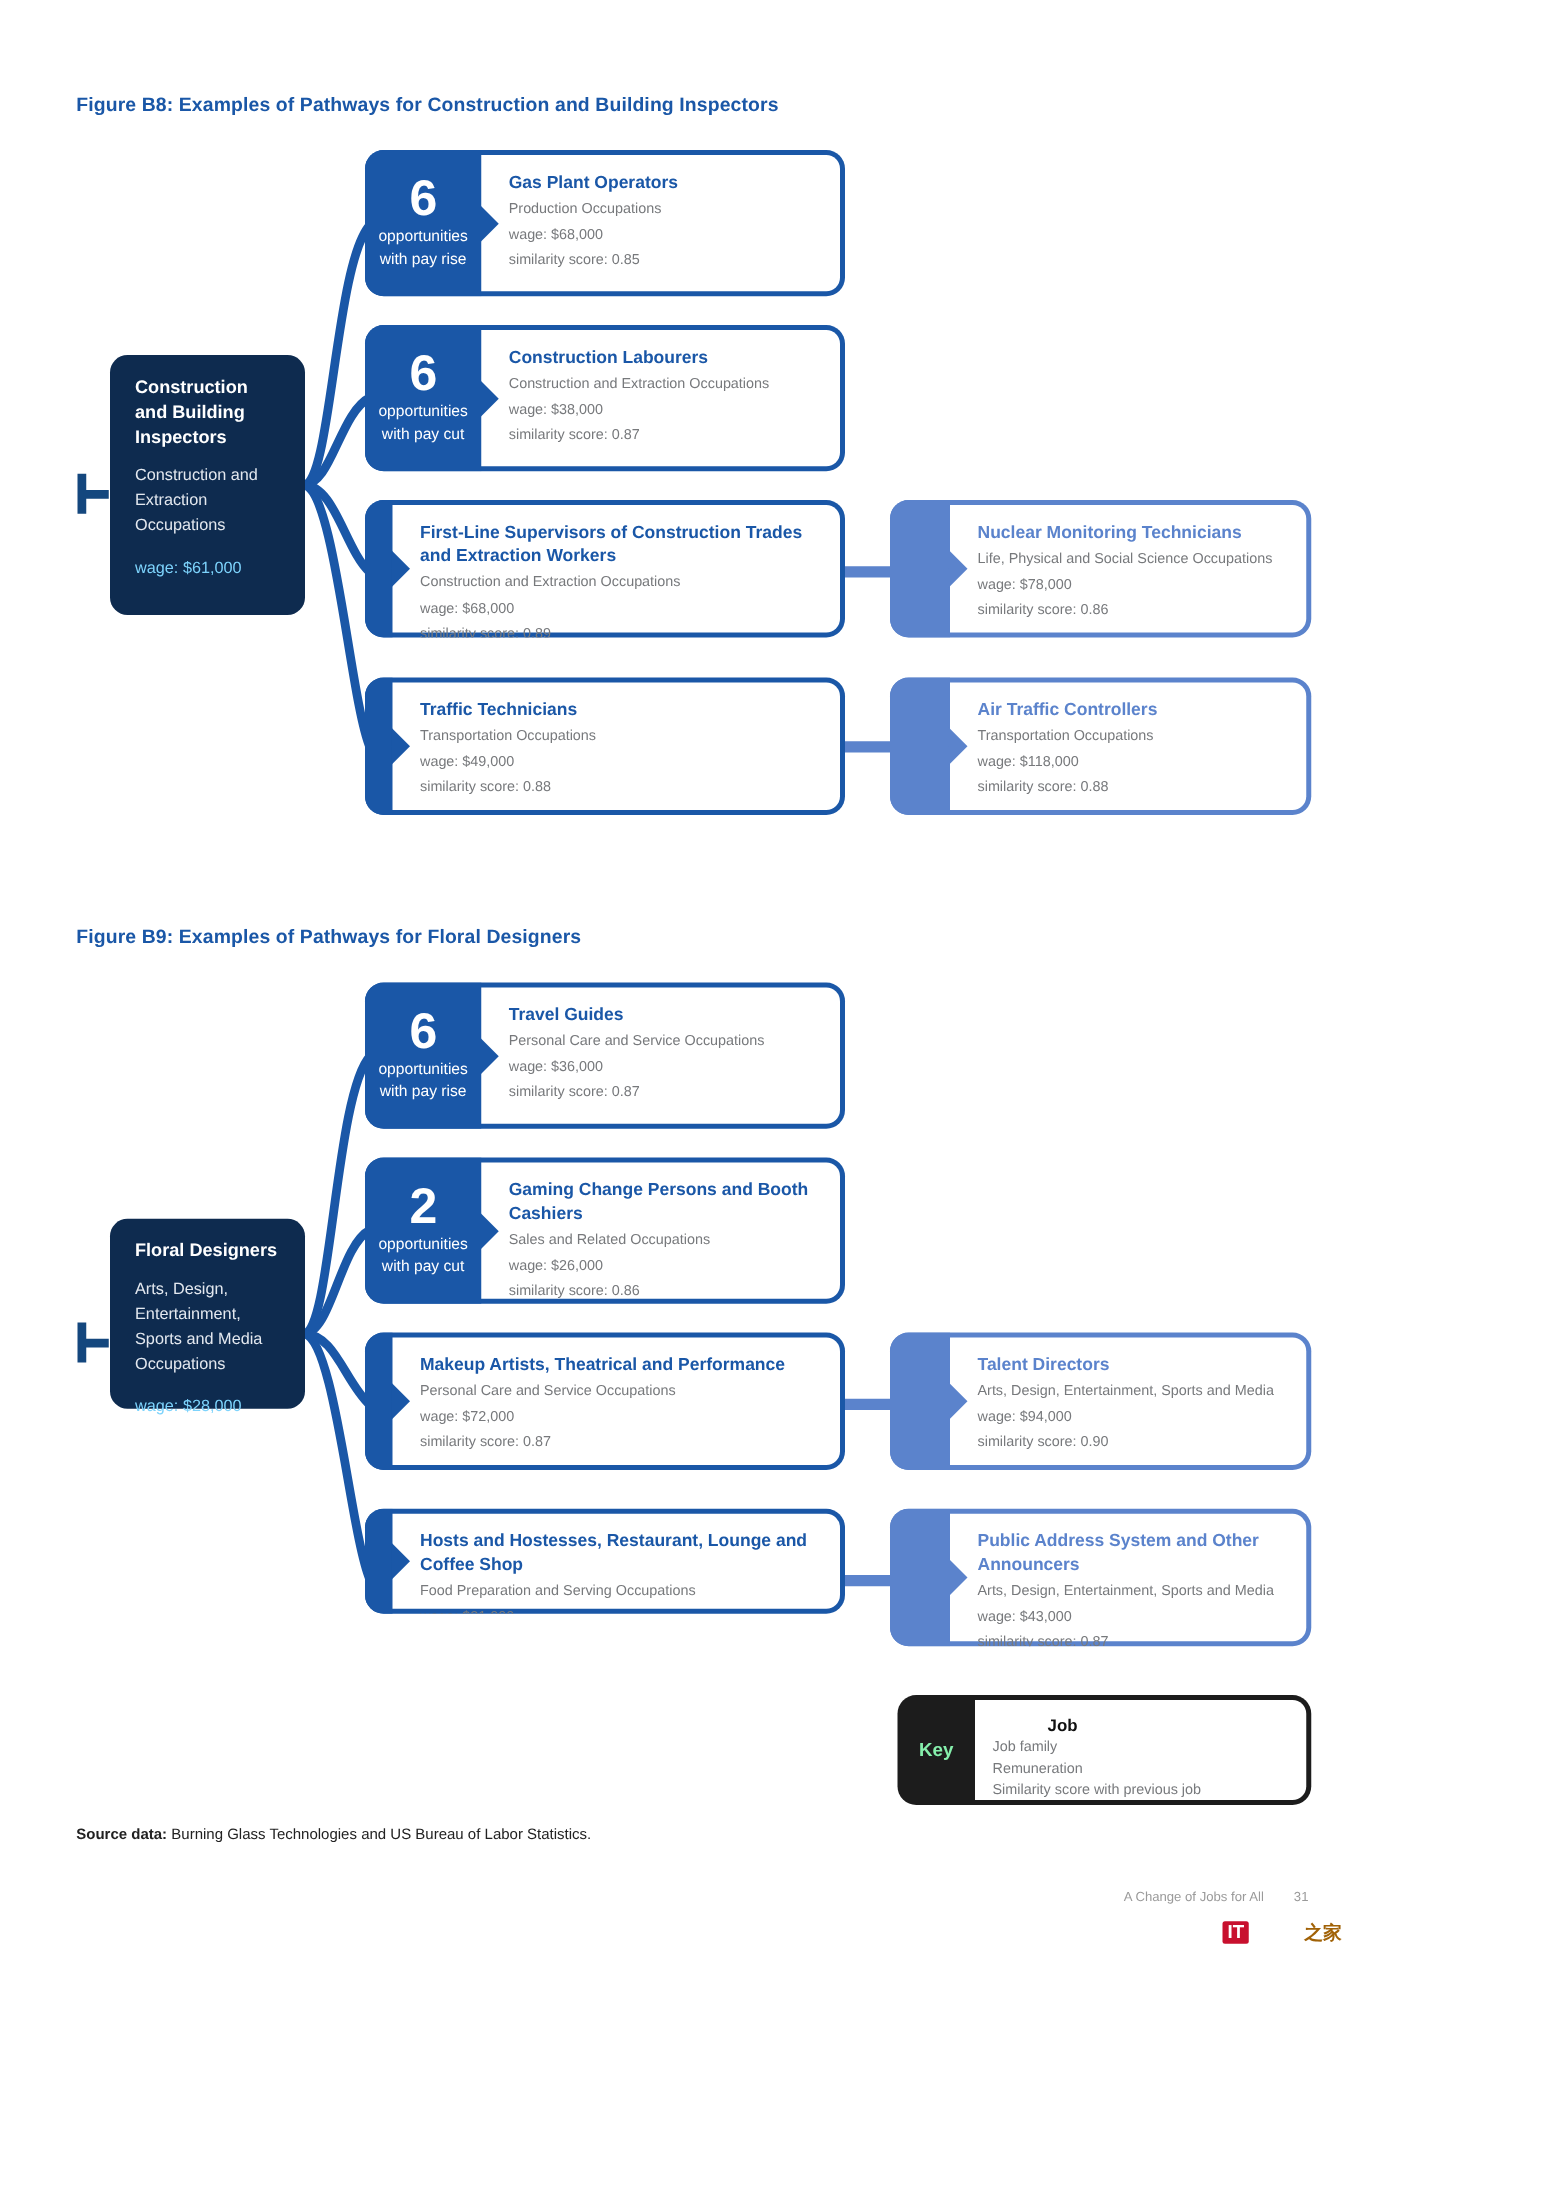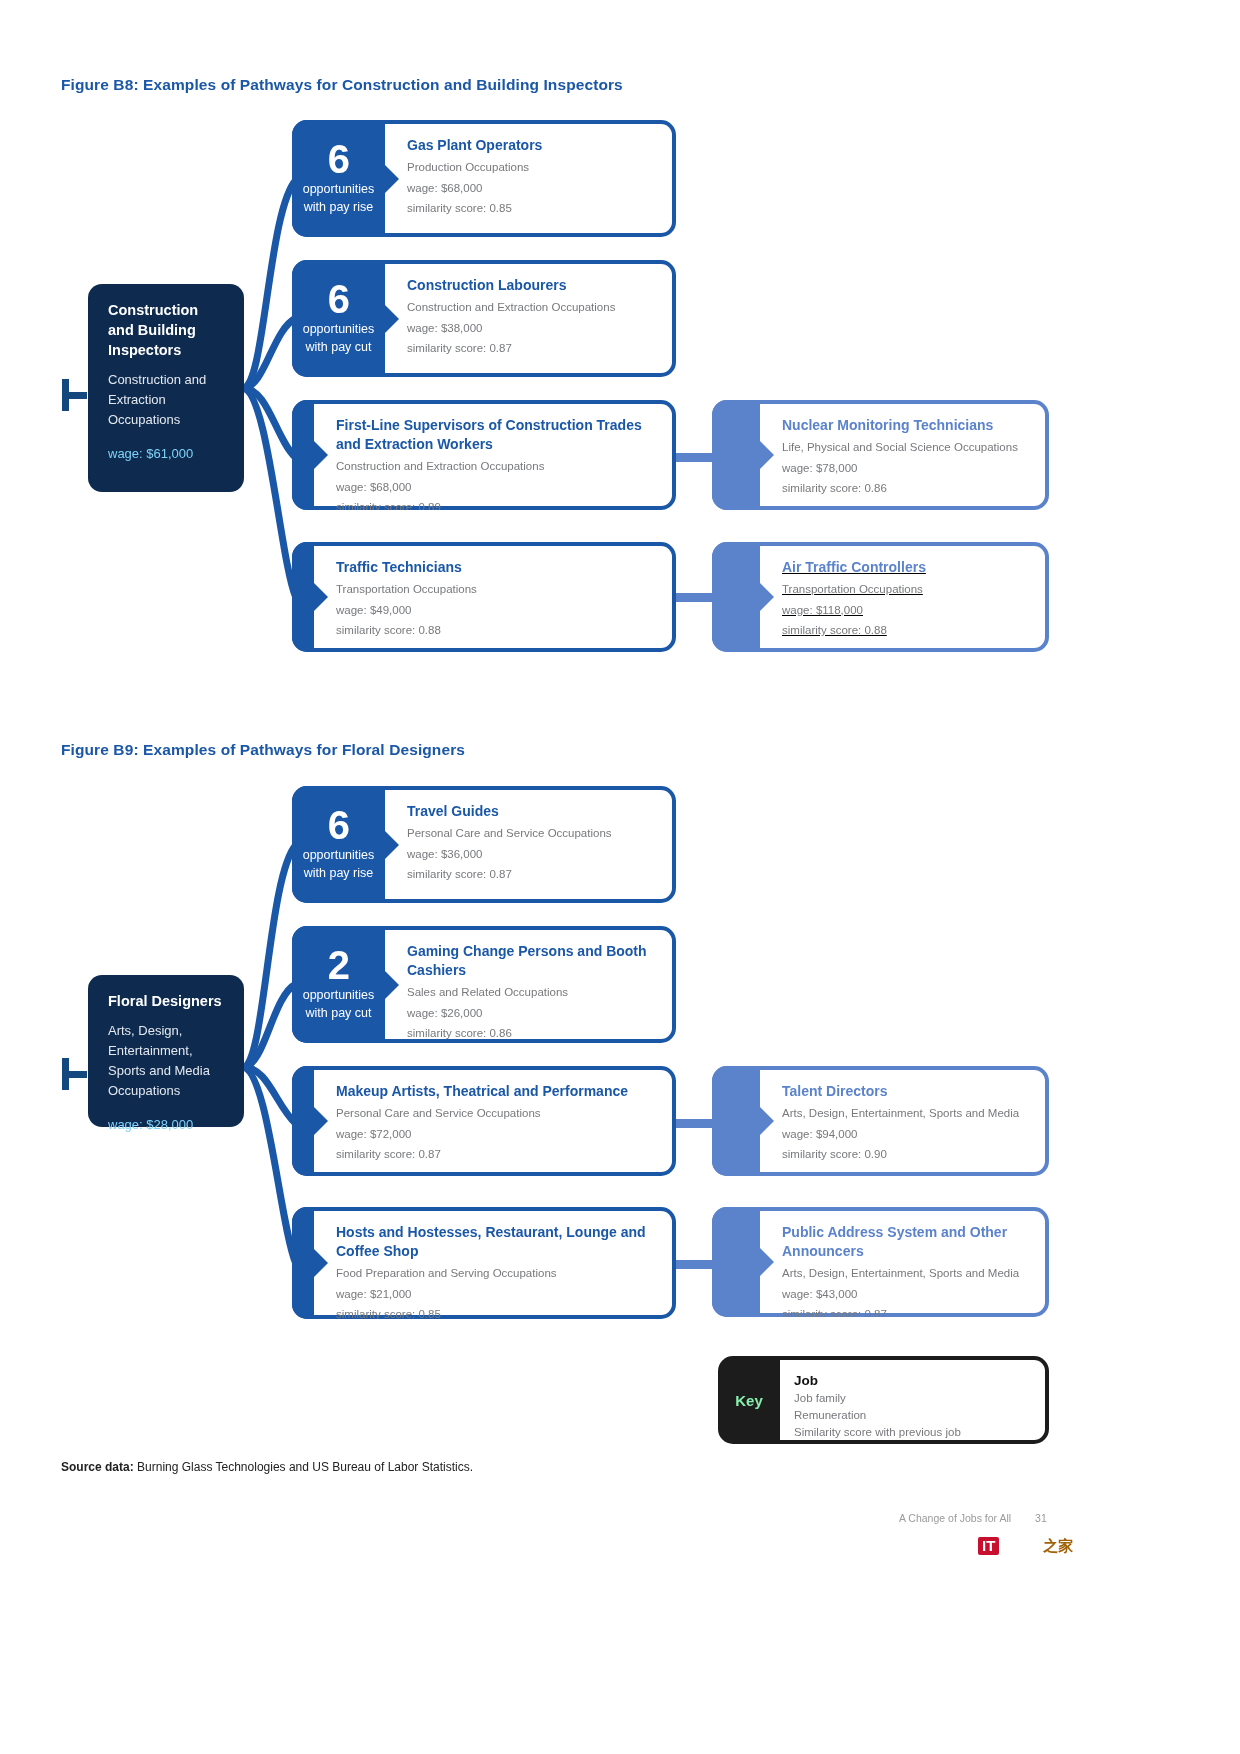--- a/index.html
+++ b/index.html
@@ -145,21 +145,21 @@
     width:62px; flex:0 0 62px;
     color:#86efac; font-size:15px; font-weight:bold;
     display:flex; align-items:center; justify-content:center;
   }
   .key-box .body{
     flex:1 1 auto; background:#ffffff;
     margin:4px 4px 4px 0;
     border-radius:0 11px 11px 0;
     padding:11px 16px 11px 14px;
   }
-  .key-title{ font-size:13.5px; font-weight:bold; color:#111111; line-height:19px; }
+  .key-title{ font-size:13.5px; font-weight:bold; color:#111111; line-height:19px;margin-left:44px; }
   .key-line{ font-size:11.5px; color:#77797c; line-height:17px; }
 
   
   .connectors{ position:absolute; left:0; top:0; pointer-events:none; }
 
   
   .source-note{
     position:absolute;
     font-size:12px; color:#222222; line-height:17px;
   }
@@ -266,21 +266,21 @@
   <div class="pcard" style="left:292px; top:542px; width:384px; height:110px;">
     <div class="band"></div>
     <div class="body">
       <div class="notch"></div>
       <div class="p-title">Traffic Technicians</div>
       <div class="p-meta first">Transportation Occupations</div>
       <div class="p-meta">wage: $49,000</div>
       <div class="p-meta">similarity score: 0.88</div>
     </div>
   </div>
-  <div class="scard" style="left:712px; top:542px; width:337px; height:110px;text-decoration:underline;">
+  <div class="scard" style="left:712px; top:542px; width:337px; height:110px;">
     <div class="band"></div>
     <div class="body">
       <div class="notch"></div>
       <div class="s-title">Air Traffic Controllers</div>
       <div class="p-meta first">Transportation Occupations</div>
       <div class="p-meta">wage: $118,000</div>
       <div class="p-meta">similarity score: 0.88</div>
     </div>
   </div>
 
@@ -349,21 +349,21 @@
     <div class="body">
       <div class="notch"></div>
       <div class="s-title">Talent Directors</div>
       <div class="p-meta first">Arts, Design, Entertainment, Sports and Media</div>
       <div class="p-meta">wage: $94,000</div>
       <div class="p-meta">similarity score: 0.90</div>
     </div>
   </div>
 
   <div class="hlink" style="left:660px; top:1260px; width:68px;"></div>
-  <div class="pcard" style="left:292px; top:1207px; width:384px; height:112px;">
+  <div class="pcard" style="left:292px; top:1207px; width:384px; height:84px;">
     <div class="band"></div>
     <div class="body">
       <div class="notch"></div>
       <div class="p-title">Hosts and Hostesses, Restaurant, Lounge and Coffee Shop</div>
       <div class="p-meta first">Food Preparation and Serving Occupations</div>
       <div class="p-meta">wage: $21,000</div>
       <div class="p-meta">similarity score: 0.85</div>
     </div>
   </div>
   <div class="scard" style="left:712px; top:1207px; width:337px; height:110px;">

